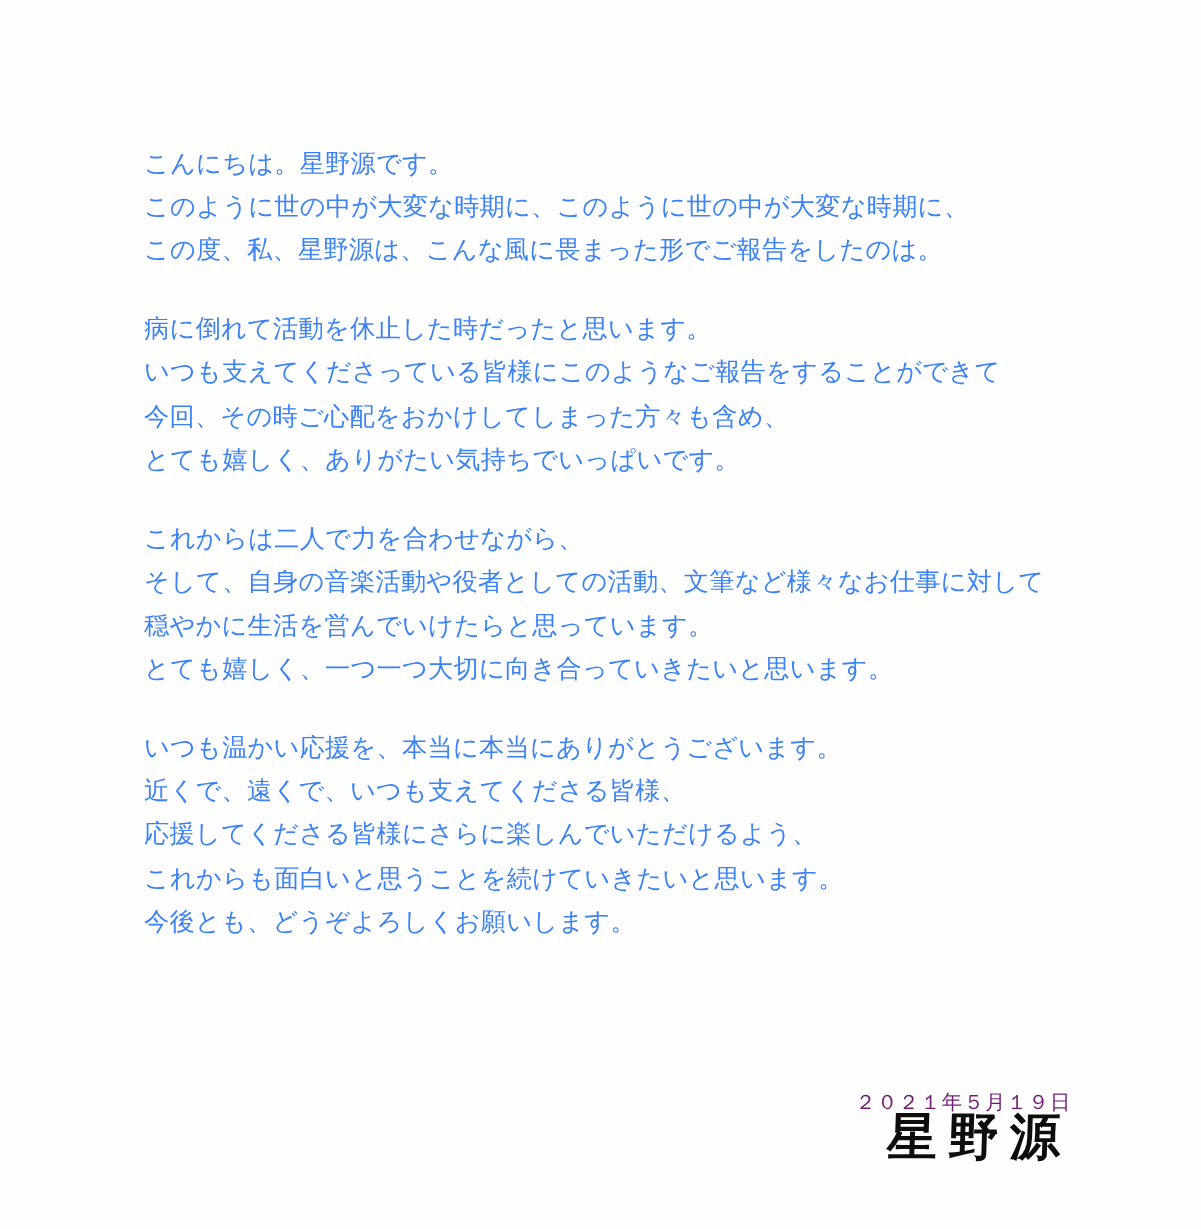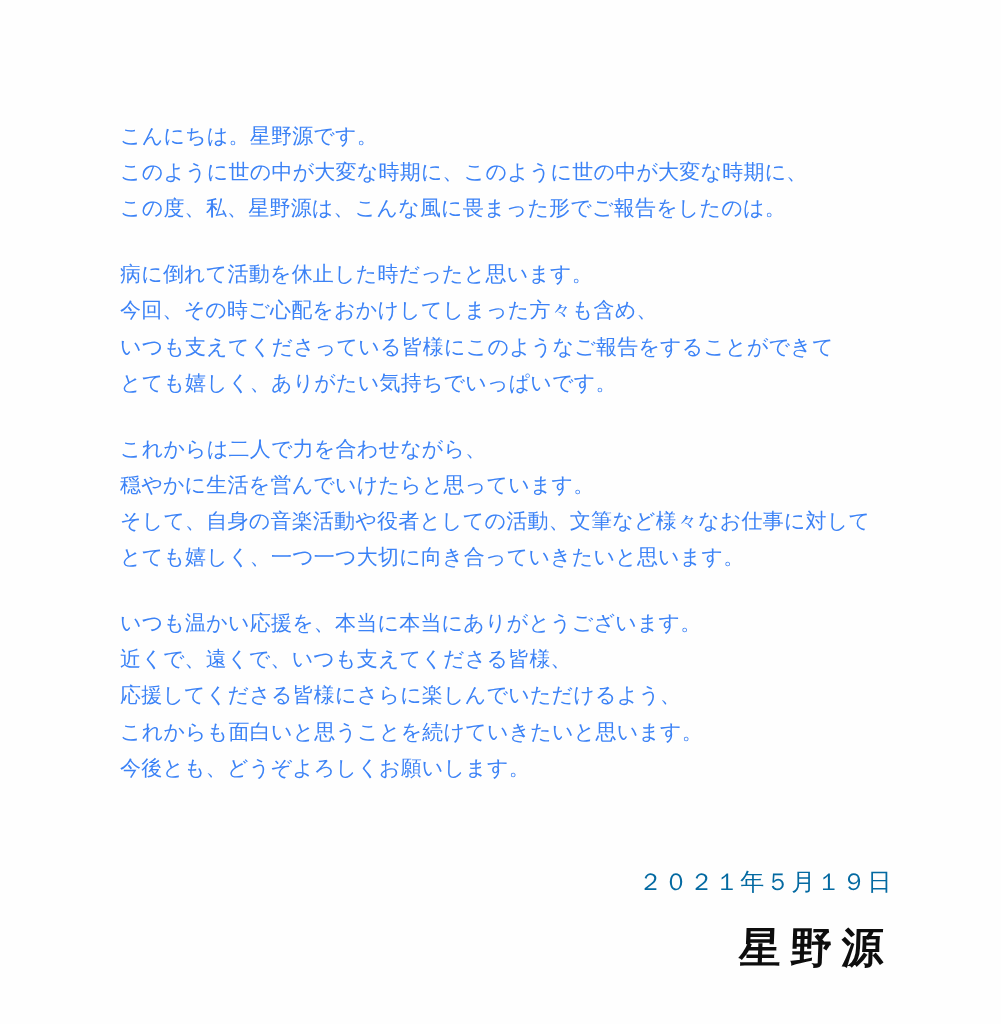--- a/index.html
+++ b/index.html
@@ -55,24 +55,24 @@
     font-size: 21px;
     line-height: 1.72;
     letter-spacing: 0.01em;
     white-space: nowrap;
     color: #3b82f6;
   }
 
   .date-row {
     position: absolute;
     right: 108px;
-    top: 866px;
-    font-size: 24px;
+    top: 907px;
+    font-size: 17px;
     letter-spacing: 0.06em;
-    color: #0369a1;
+    color: #701a75;
   }
 
   .signature-row {
     position: absolute;
     right: 108px;
     top: 920px;
     text-align: right;
   }
 
   .signature {
@@ -96,29 +96,29 @@
     <div class="body-block">
 
       <div class="paragraph">
         <div class="line">こんにちは。星野源です。</div>
         <div class="line">このように世の中が大変な時期に、このように世の中が大変な時期に、</div>
         <div class="line">この度、私、星野源は、こんな風に畏まった形でご報告をしたのは。</div>
       </div>
 
       <div class="paragraph">
         <div class="line">病に倒れて活動を休止した時だったと思います。</div>
+        <div class="line">いつも支えてくださっている皆様にこのようなご報告をすることができて</div>
         <div class="line">今回、その時ご心配をおかけしてしまった方々も含め、</div>
-        <div class="line">いつも支えてくださっている皆様にこのようなご報告をすることができて</div>
         <div class="line">とても嬉しく、ありがたい気持ちでいっぱいです。</div>
       </div>
 
       <div class="paragraph">
         <div class="line">これからは二人で力を合わせながら、</div>
+        <div class="line">そして、自身の音楽活動や役者としての活動、文筆など様々なお仕事に対して</div>
         <div class="line">穏やかに生活を営んでいけたらと思っています。</div>
-        <div class="line">そして、自身の音楽活動や役者としての活動、文筆など様々なお仕事に対して</div>
         <div class="line">とても嬉しく、一つ一つ大切に向き合っていきたいと思います。</div>
       </div>
 
       <div class="paragraph">
         <div class="line">いつも温かい応援を、本当に本当にありがとうございます。</div>
         <div class="line">近くで、遠くで、いつも支えてくださる皆様、</div>
         <div class="line">応援してくださる皆様にさらに楽しんでいただけるよう、</div>
         <div class="line">これからも面白いと思うことを続けていきたいと思います。</div>
         <div class="line">今後とも、どうぞよろしくお願いします。</div>
       </div>

